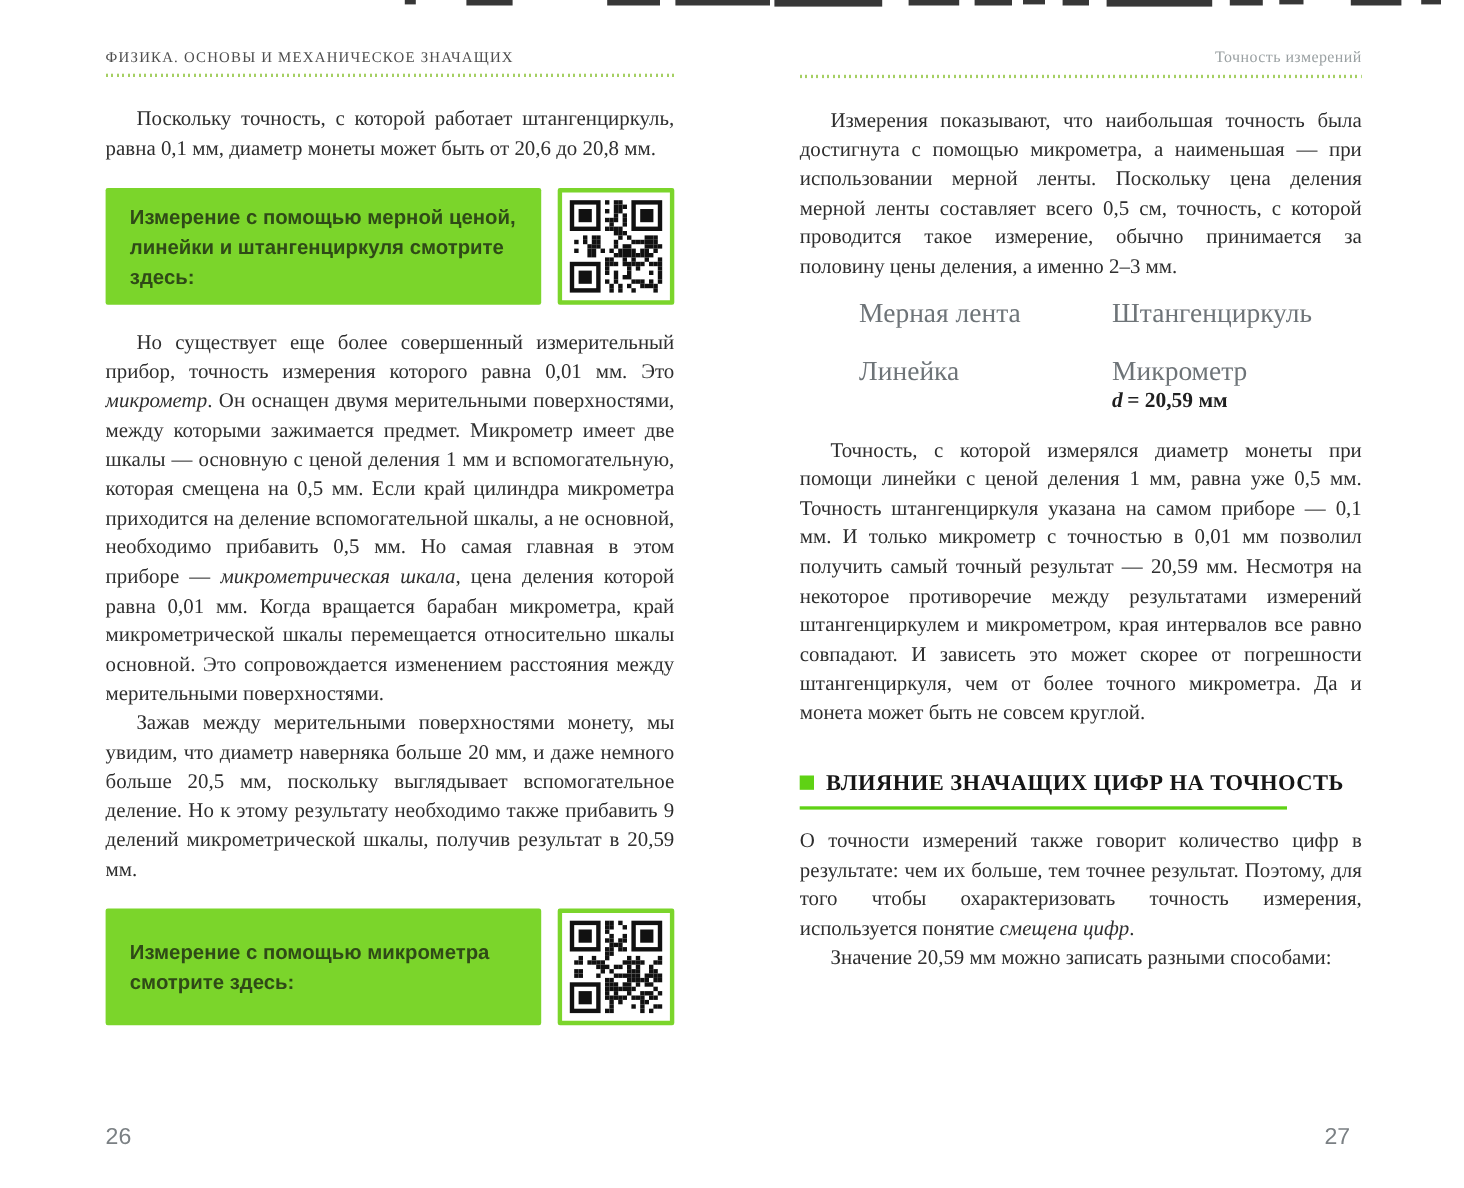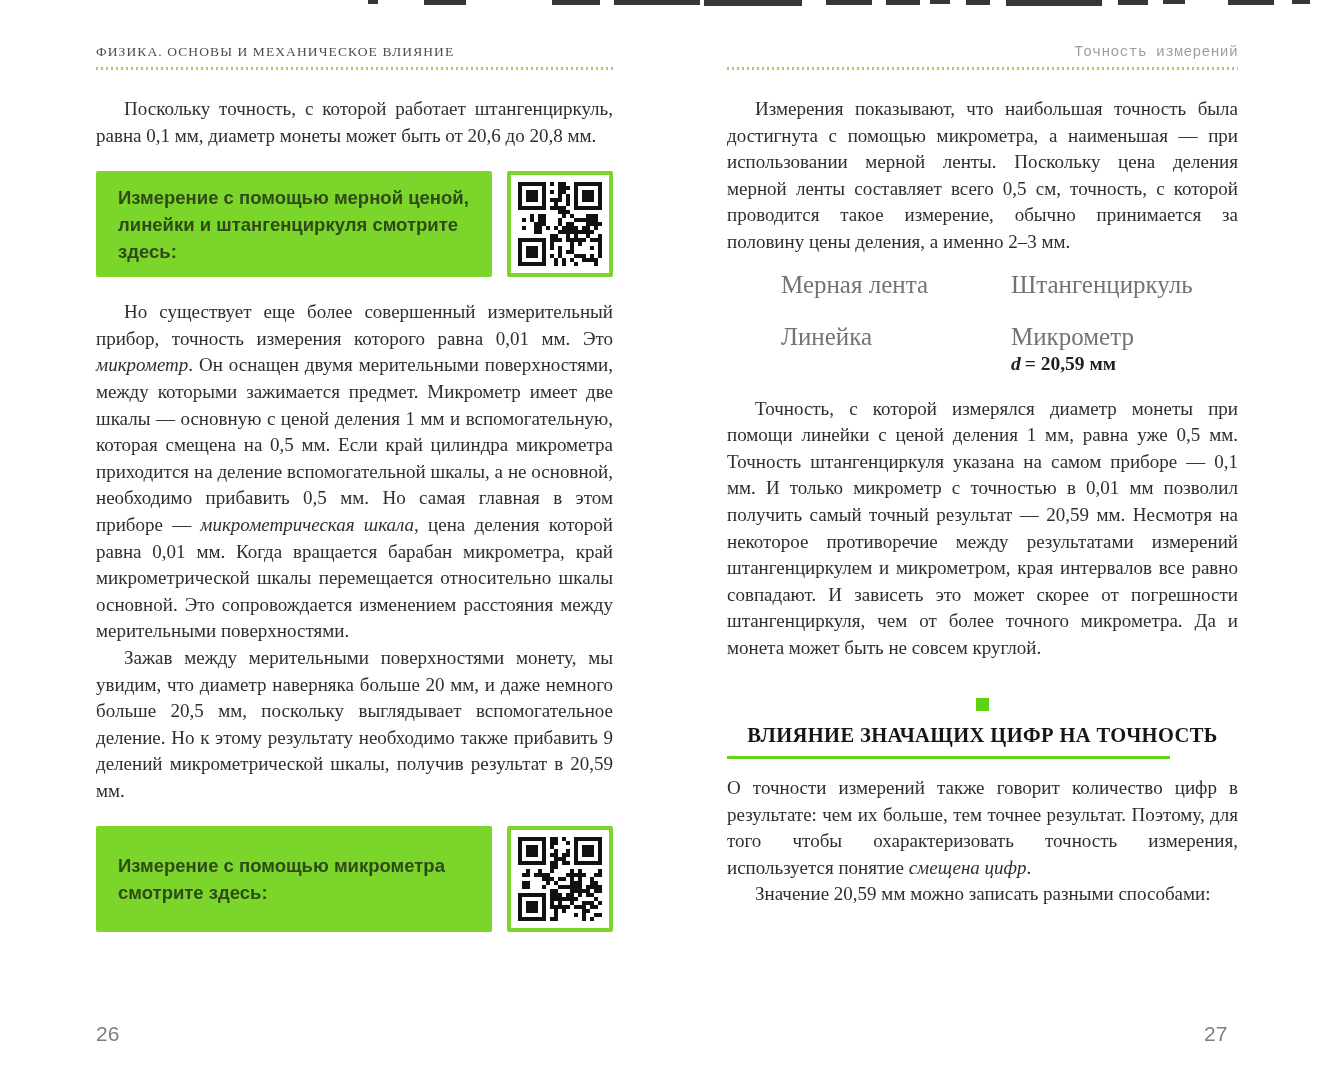--- a/index.html
+++ b/index.html
@@ -18,21 +18,21 @@
 
   
   .edge-artifacts div{position:absolute;top:0;background:#1b1b1b;opacity:.88;}
 
   .page-col{position:absolute;top:44px;}
   .col-left{left:96px;width:517px;}
   .col-right{left:727px;width:511px;}
 
   .running-head{font-size:13.5px;letter-spacing:1.1px;color:#4d4d4d;
     font-family:"Liberation Serif",serif;}
-  .running-head.right{ text-align:right;color:#9aa0a2;font-family:Liberation Mono, monospace;
+  .running-head.right{ text-align:right;color:#9aa0a2;font-family:Liberation Serif, serif;
     font-size:14.5px;letter-spacing:.4px;}
   .dotted-rule{height:3px;margin-top:7px;
     background:repeating-linear-gradient(to right,var(--dot-green) 0 2px,transparent 2px 5px);}
 
   .body-text{margin-top:26px;font-size:19px;line-height:26.6px;text-align:justify;
     hyphens:auto;-webkit-hyphens:auto;}
   p.para{text-indent:28px;}
   p.para.noindent{text-indent:0;}
   .it{font-style:italic;}
 
@@ -52,21 +52,21 @@
 
   
   .measure-grid{display:grid;grid-template-columns:230px 1fr;row-gap:26px;
     margin:16px 0 18px 54px;text-align:left;}
   .measure-label{color:var(--label-gray);font-size:25px;line-height:26px;}
   .measure-value{font-weight:bold;font-size:19.5px;line-height:28px;color:#1f1f1f;}
   .measure-value .var{font-style:italic;margin-right:4px;}
 
   
   .section-head{margin-top:36px;}
-  .section-head .head-row{display:flex;align-items:center;gap:11px;flex-direction:column;}
+  .section-head .head-row{display:flex;align-items:center;gap:11px;}
   .bullet-square{width:13px;height:13px;background:var(--rule-green);flex:0 0 auto;}
   .section-title{font-size:20.5px;font-weight:bold;letter-spacing:.4px;color:#161616;}
   .head-rule{height:3px;background:var(--rule-green);width:443px;margin-top:8px;margin-bottom:16px;}
 
   .page-num{position:absolute;top:1022px;font-family:"Liberation Sans",sans-serif;
     font-size:21px;color:#7b8084;}
   .page-num.left{left:96px;}
   .page-num.right{left:1204px;}
 </style>
 </head>
@@ -85,21 +85,21 @@
     <div style="left:930px;width:20px;height:4px"></div>
     <div style="left:966px;width:24px;height:5px"></div>
     <div style="left:1006px;width:96px;height:6px"></div>
     <div style="left:1118px;width:30px;height:5px"></div>
     <div style="left:1163px;width:22px;height:4px"></div>
     <div style="left:1228px;width:46px;height:5px"></div>
     <div style="left:1292px;width:18px;height:4px"></div>
   </div>
 
   <div class="page-col col-left">
-    <div class="running-head">ФИЗИКА. ОСНОВЫ И МЕХАНИЧЕСКОЕ ВЛИЯНИЕ</div>
+    <div class="running-head">ФИЗИКА. ОСНОВЫ И МЕХАНИЧЕСКОЕ ЗНАЧАЩИХ</div>
     <div class="dotted-rule"></div>
 
     <div class="body-text">
       <p class="para">Поскольку точность, с которой работает штангенциркуль, равна 0,1 мм, диаметр монеты может быть от 20,6 до 20,8 мм.</p>
 
       <div class="callout-row">
         <div class="callout-box">
           <span>Измерение с помощью мерной ценой, линейки и штангенциркуля смотрите здесь:</span>
         </div>
         <div class="qr-frame">

